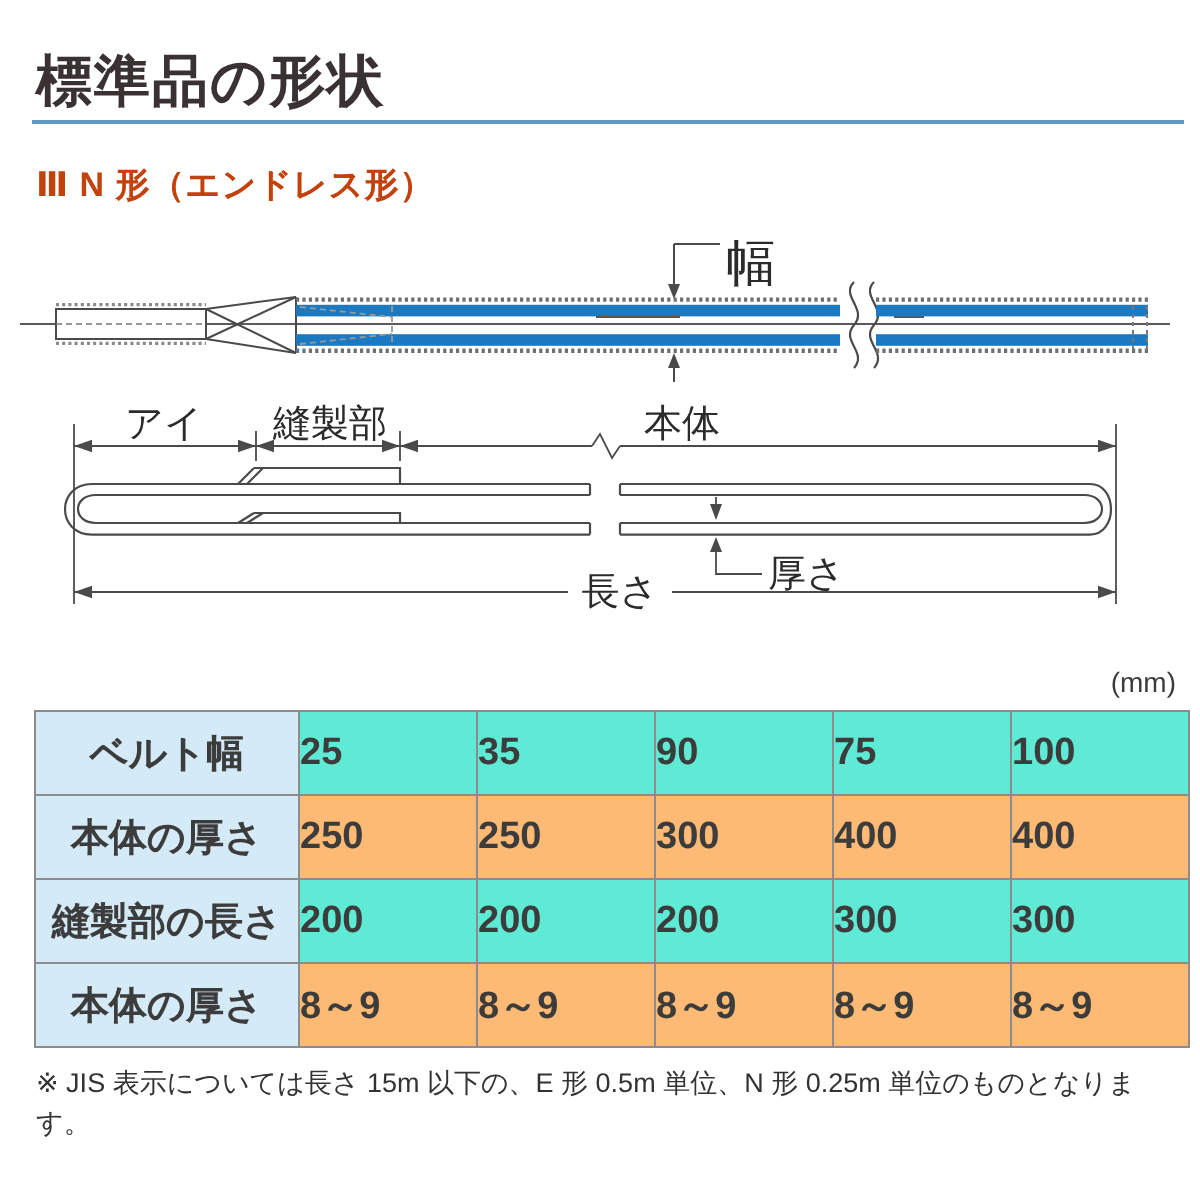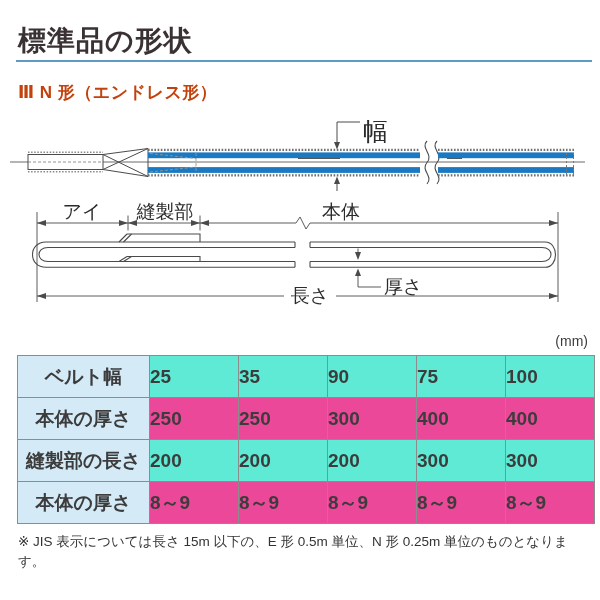--- a/index.html
+++ b/index.html
@@ -29,21 +29,21 @@
     position:absolute;left:17px;top:355px;
     border-collapse:collapse;table-layout:fixed;
     font-size:19px;color:#3c3c3c;
   }
   .spec-table th,.spec-table td{
     border:1px solid #8c8c8c;vertical-align:middle;
     height:41px;padding:0;font-weight:700;
   }
   .spec-table th{width:131px;background:#d5eaf7;}
   .spec-table td{width:88px;background:#5eead4;}
-  .spec-table tr.striped td{background:#ec4899;}
+  .spec-table tr.striped td{background:#fdba74;}
   .notes{
     position:absolute;left:18px;top:532px;width:575px;
     font-size:13.5px;line-height:20px;color:#333;
   }
   .notes p{margin:0;}
   svg text{fill:#2b2b2b;font-family:"Liberation Sans","DejaVu Sans",sans-serif;}
 </style>
 </head>
 <body>
 

